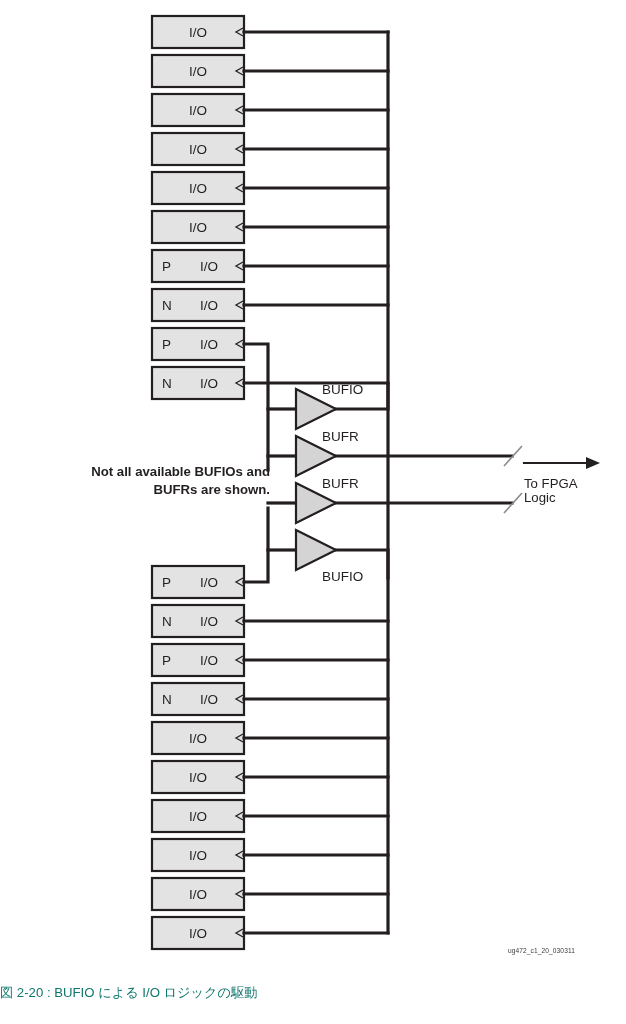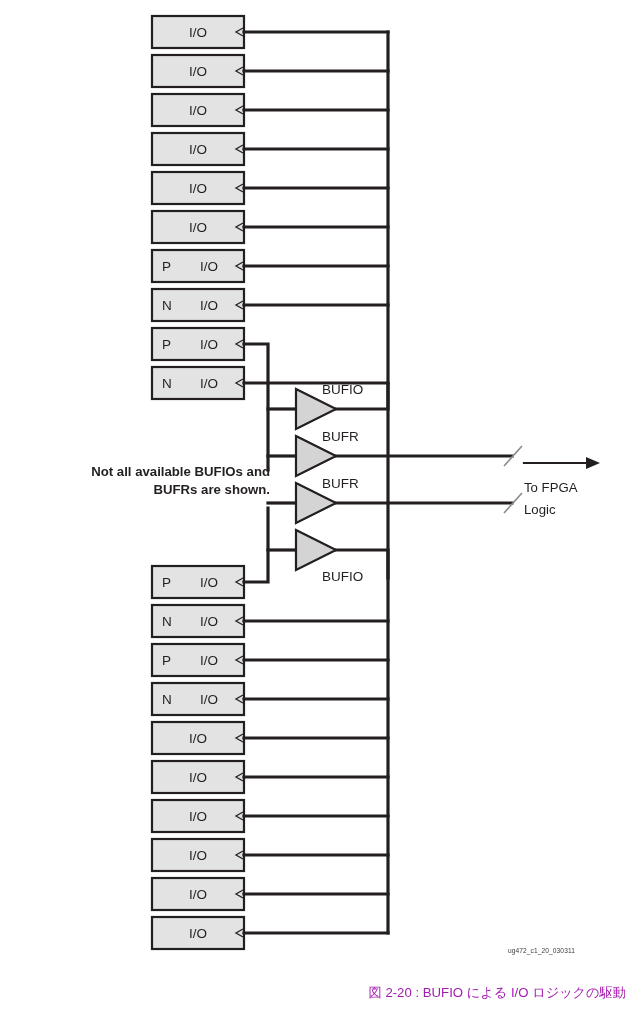--- a/index.html
+++ b/index.html
@@ -19,33 +19,33 @@
   }
   .note-text{
     position:absolute;
     font-size:13.2px;line-height:17.5px;
     text-align:right;color:#231f20;
     white-space:pre-line;
     font-weight:bold;
   }
   .fpga-text{
     position:absolute;
-    font-size:13.2px;line-height:22px;
+    font-size:13.2px;line-height:14px;
     text-align:left;color:#231f20;
     white-space:pre-line;
   }
   .fig-id{
     position:absolute;
     font-size:6.6px;letter-spacing:.1px;
     color:#3b3b3b;
     font-family:"Liberation Sans","DejaVu Sans",sans-serif;
   }
   .caption{
     position:absolute;left:0;top:984px;width:626px;
-    text-align:right;font-size:13.2px;color:#a21caf;
+    text-align:left;font-size:13.2px;color:#0f766e;
     font-family:"Liberation Sans","DejaVu Sans",sans-serif;
   }
 </style>
 </head>
 <body>
 
 <svg id="figure" viewBox="0 0 626 1024">
   <g id="layer-blocks">
       <g>
         <rect x="152" y="16" width="92" height="32" fill="#e3e3e3" stroke="#231f20" stroke-width="2.2"></rect>

